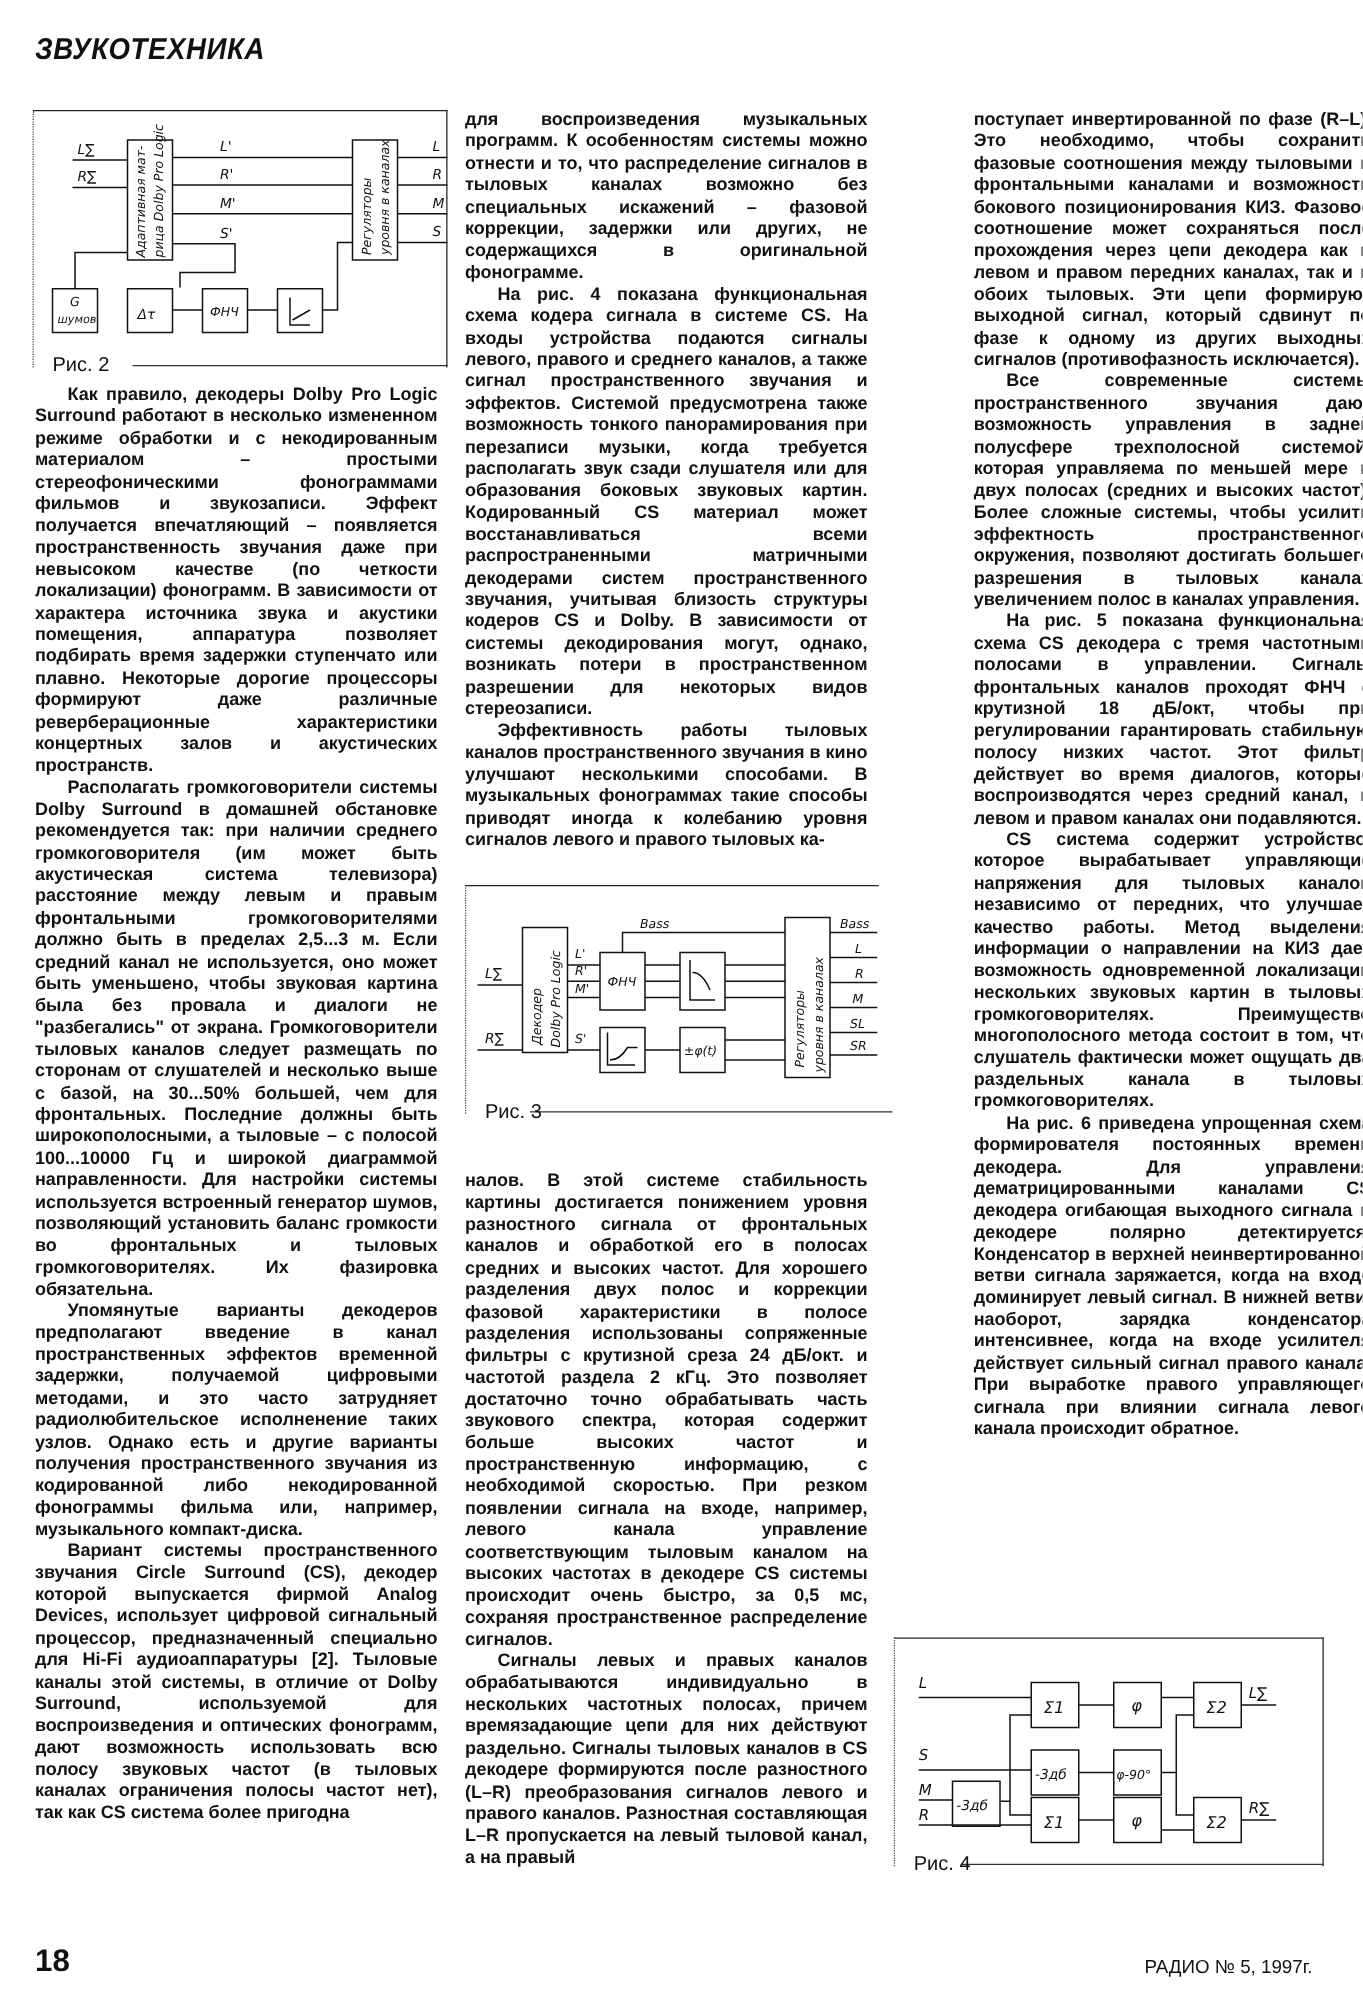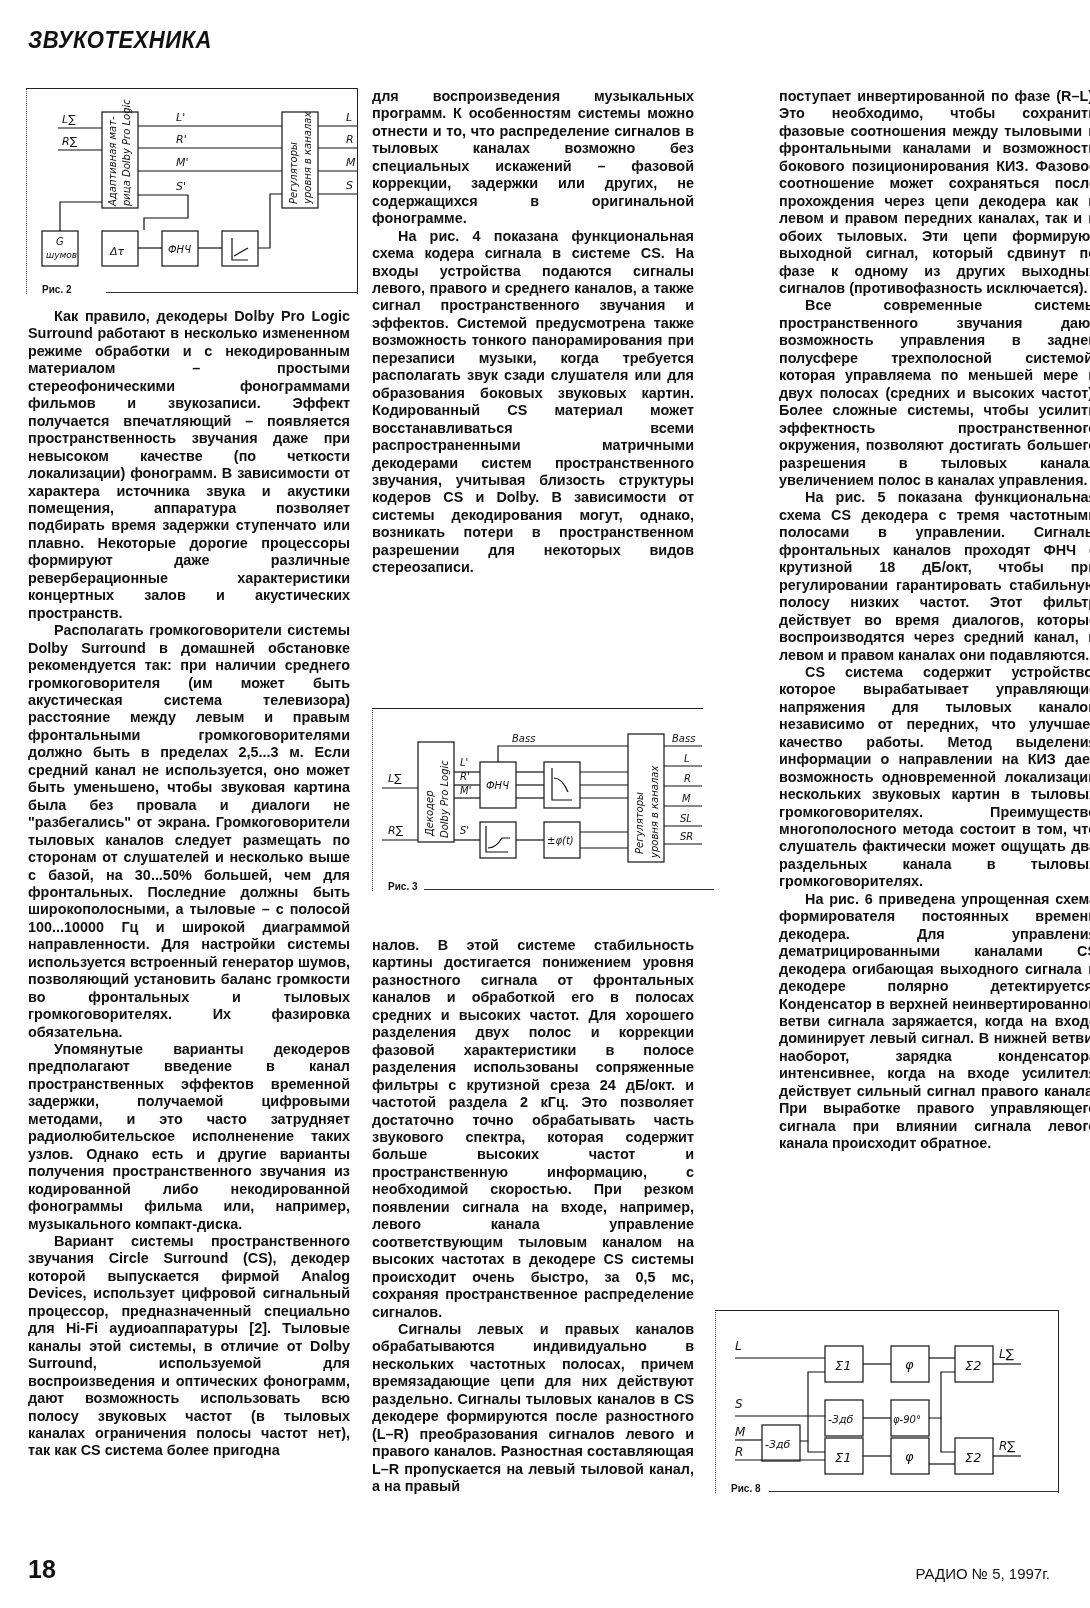--- a/index.html
+++ b/index.html
@@ -11,21 +11,21 @@
   .col p{margin:0;text-indent:0;}
   .col p.ind{text-indent:26px;}
   .col p.cont{text-indent:0;}
   #col1{left:28px;top:308px;width:322px;}
   #col2a{left:372px;top:88px;width:322px;}
   #col2b{left:372px;top:937px;width:322px;}
   #col3a{left:735px;top:88px;width:318px;margin-left:44px;}
   .figure{position:absolute;}
   .fig-frame{position:absolute;border-top:1.5px solid #222;border-left:1px dotted #444;border-right:1.5px solid #222;}
   .fig-bottom{position:absolute;height:0;border-top:1.5px solid #333;}
-  .fig-caption{position:absolute;font-weight:bold;font-size:10px;padding-left:16px;}
+  .fig-caption{position:absolute;font-weight:normal;font-size:16px;padding-left:16px;}
   svg text{font-family:"DejaVu Sans",sans-serif;font-style:italic;fill:#111;}
   .page-number{position:absolute;left:28px;top:1555px;font-size:25px;font-weight:bold;}
   .footer-issue{position:absolute;right:40px;top:1565px;font-size:15px;}
 </style>
 </head>
 <body>
 
 <div class="section-title">ЗВУКОТЕХНИКА</div>
 
 <div class="figure" style="left:26px;top:88px;width:332px;height:205px;">
@@ -131,21 +131,21 @@
     <text x="312" y="74" font-size="10" stroke="none">R</text>
     <text x="310" y="94" font-size="10" stroke="none">M</text>
     <text x="308" y="114" font-size="10" stroke="none">SL</text>
     <text x="308" y="132" font-size="10" stroke="none">SR</text>
   </svg>
 </div>
 
 <div class="figure" style="left:715px;top:1310px;width:345px;height:200px;">
   <div class="fig-frame" style="left:0;top:0;width:342px;height:182px;"></div>
   <div class="fig-bottom" style="left:54px;top:181px;width:290px;"></div>
-  <div class="fig-caption" style="left:0;top:173px;">Рис. 8</div>
+  <div class="fig-caption" style="left:0;top:173px;">Рис. 4</div>
   <svg width="345" height="180" style="position:absolute;left:0;top:0" stroke="#111" fill="none" stroke-width="1.2">
     <text x="20" y="40" font-size="12" stroke="none">L</text>
     <text x="20" y="98" font-size="12" stroke="none">S</text>
     <text x="20" y="126" font-size="12" stroke="none">M</text>
     <text x="20" y="146" font-size="12" stroke="none">R</text>
     <line x1="20" y1="48" x2="110" y2="48"></line>
     <line x1="20" y1="106" x2="110" y2="106"></line>
     <line x1="20" y1="130" x2="47" y2="130"></line>
     <line x1="20" y1="150" x2="110" y2="150"></line>
     <rect x="110" y="36" width="38" height="36"></rect>
@@ -185,20 +185,21 @@
 <div class="col" id="col1">
   <p class="ind">Как правило, декодеры Dolby Pro Logic Surround работают в несколько измененном режиме обработки и с некодированным материалом – простыми стереофоническими фонограммами фильмов и звукозаписи. Эффект получается впечатляющий – появляется пространственность звучания даже при невысоком качестве (по четкости локализации) фонограмм. В зависимости от характера источника звука и акустики помещения, аппаратура позволяет подбирать время задержки ступенчато или плавно. Некоторые дорогие процессоры формируют даже различные реверберационные характеристики концертных залов и акустических пространств.</p>
   <p class="ind">Располагать громкоговорители системы Dolby Surround в домашней обстановке рекомендуется так: при наличии среднего громкоговорителя (им может быть акустическая система телевизора) расстояние между левым и правым фронтальными громкоговорителями должно быть в пределах 2,5...3 м. Если средний канал не используется, оно может быть уменьшено, чтобы звуковая картина была без провала и диалоги не "разбегались" от экрана. Громкоговорители тыловых каналов следует размещать по сторонам от слушателей и несколько выше с базой, на 30...50% большей, чем для фронтальных. Последние должны быть широкополосными, а тыловые – с полосой 100...10000 Гц и широкой диаграммой направленности. Для настройки системы используется встроенный генератор шумов, позволяющий установить баланс громкости во фронтальных и тыловых громкоговорителях. Их фазировка обязательна.</p>
   <p class="ind">Упомянутые варианты декодеров предполагают введение в канал пространственных эффектов временной задержки, получаемой цифровыми методами, и это часто затрудняет радиолюбительское исполненение таких узлов. Однако есть и другие варианты получения пространственного звучания из кодированной либо некодированной фонограммы фильма или, например, музыкального компакт-диска.</p>
   <p class="ind">Вариант системы пространственного звучания Circle Surround (CS), декодер которой выпускается фирмой Analog Devices, использует цифровой сигнальный процессор, предназначенный специально для Hi-Fi аудиоаппаратуры [2]. Тыловые каналы этой системы, в отличие от Dolby Surround, используемой для воспроизведения и оптических фонограмм, дают возможность использовать всю полосу звуковых частот (в тыловых каналах ограничения полосы частот нет), так как CS система более пригодна</p>
 </div>
 
 <div class="col" id="col2a">
   <p class="cont">для воспроизведения музыкальных программ. К особенностям системы можно отнести и то, что распределение сигналов в тыловых каналах возможно без специальных искажений – фазовой коррекции, задержки или других, не содержащихся в оригинальной фонограмме.</p>
   <p class="ind">На рис. 4 показана функциональная схема кодера сигнала в системе CS. На входы устройства подаются сигналы левого, правого и среднего каналов, а также сигнал пространственного звучания и эффектов. Системой предусмотрена также возможность тонкого панорамирования при перезаписи музыки, когда требуется располагать звук сзади слушателя или для образования боковых звуковых картин. Кодированный CS материал может восстанавливаться всеми распространенными матричными декодерами систем пространственного звучания, учитывая близость структуры кодеров CS и Dolby. В зависимости от системы декодирования могут, однако, возникать потери в пространственном разрешении для некоторых видов стереозаписи.</p>
+  <p class="ind">Эффективность работы тыловых каналов пространственного звучания в кино улучшают несколькими способами. В музыкальных фонограммах такие способы приводят иногда к колебанию уровня сигналов левого и правого тыловых ка-</p>
 </div>
 
 <div class="col" id="col2b">
   <p class="cont">налов. В этой системе стабильность картины достигается понижением уровня разностного сигнала от фронтальных каналов и обработкой его в полосах средних и высоких частот. Для хорошего разделения двух полос и коррекции фазовой характеристики в полосе разделения использованы сопряженные фильтры с крутизной среза 24 дБ/окт. и частотой раздела 2 кГц. Это позволяет достаточно точно обрабатывать часть звукового спектра, которая содержит больше высоких частот и пространственную информацию, с необходимой скоростью. При резком появлении сигнала на входе, например, левого канала управление соответствующим тыловым каналом на высоких частотах в декодере CS системы происходит очень быстро, за 0,5 мс, сохраняя пространственное распределение сигналов.</p>
   <p class="ind">Сигналы левых и правых каналов обрабатываются индивидуально в нескольких частотных полосах, причем времязадающие цепи для них действуют раздельно. Сигналы тыловых каналов в CS декодере формируются после разностного (L–R) преобразования сигналов левого и правого каналов. Разностная составляющая L–R пропускается на левый тыловой канал, а на правый</p>
 </div>
 
 <div class="col" id="col3a">
   <p class="cont">поступает инвертированной по фазе (R–L). Это необходимо, чтобы сохранить фазовые соотношения между тыловыми и фронтальными каналами и возможность бокового позиционирования КИЗ. Фазовое соотношение может сохраняться после прохождения через цепи декодера как в левом и правом передних каналах, так и в обоих тыловых. Эти цепи формируют выходной сигнал, который сдвинут по фазе к одному из других выходных сигналов (противофазность исключается).</p>
   <p class="ind">Все современные системы пространственного звучания дают возможность управления в задней полусфере трехполосной системой, которая управляема по меньшей мере в двух полосах (средних и высоких частот). Более сложные системы, чтобы усилить эффектность пространственного окружения, позволяют достигать большего разрешения в тыловых каналах увеличением полос в каналах управления.</p>

